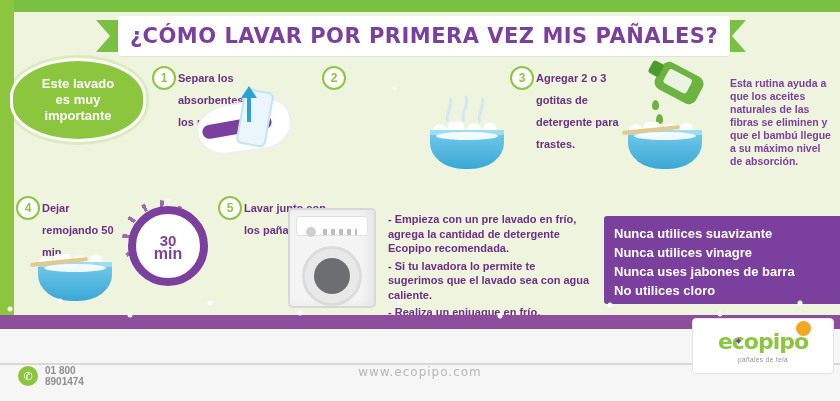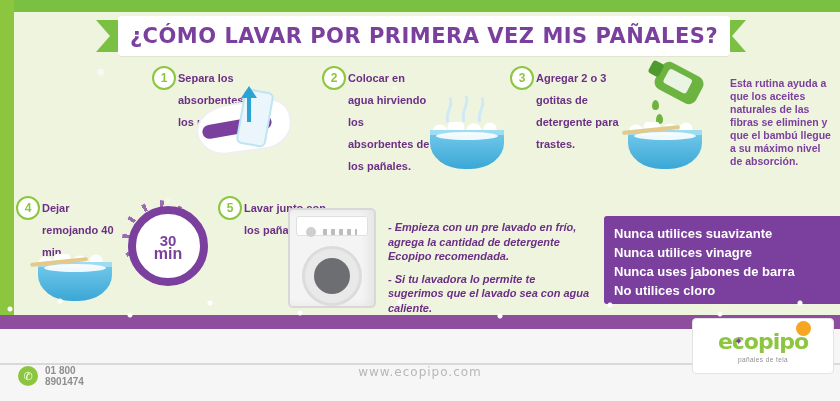--- a/index.html
+++ b/index.html
@@ -230,21 +230,21 @@
     background:#7b3f9d;border-radius:3px;
     padding:8px 10px;box-sizing:border-box;
   }
   .warn-box div{color:#ffffff;font-size:13px;line-height:19px;font-weight:bold;}
 
   
   .instructions{
     position:absolute;left:388px;top:212px;width:205px;
     color:#6b2f86;font-size:11px;line-height:14.5px;font-weight:bold;
   }
-  .instructions p{margin:8px 0 3px 0;font-style:italic;}
+  .instructions p{margin:0 0 3px 0;}
 
   
   .logo-box{
     position:absolute;left:692px;top:318px;width:140px;height:54px;
     background:#ffffff;border:1px solid #e4e4e4;border-radius:4px;
     display:flex;align-items:center;justify-content:center;flex-direction:column;
   }
   .logo-text{
     font-family:"DejaVu Sans",sans-serif;font-weight:bold;font-size:22px;color:#8cc63f;letter-spacing:-1px;
     position:relative;
@@ -279,38 +279,44 @@
 
   <div class="frame-top"></div>
   <div class="band-green-left"></div>
 
   <div class="ribbon-l"></div>
   <div class="ribbon-r"></div>
   <div class="title-banner">
     <span class="txt">¿CÓMO LAVAR POR PRIMERA VEZ MIS PAÑALES?</span>
   </div>
 
+  <div class="bubble">
+    <div class="txt">
+      <div>Este lavado</div>
+      <div>es muy</div>
+      <div>importante</div>
+    </div>
+  </div>
 
   <div class="step" style="left:152px;top:66px;width:120px;height:110px;">
     <div class="num">1</div>
     <div class="step-txt">Separa los absorbentes de los pañales.</div>
   </div>
   <div class="diaper" style="left:196px;top:86px;">
     <div class="body"></div>
     <div class="stripe"></div>
     <div class="insert"></div>
     <svg class="arrow-up" viewBox="0 0 18 40">
       <path d="M9 38 L9 10" stroke="#2aa2d4" stroke-width="4" fill="none"></path>
       <path d="M9 2 L17 14 L1 14 Z" fill="#2aa2d4"></path>
     </svg>
   </div>
 
   <div class="step" style="left:322px;top:66px;width:120px;height:110px;">
     <div class="num">2</div>
-    <div class="step-txt">Colocar en agua hirviendo los absorbentes de los pañales.</div>
   </div>
   <div style="position:absolute;left:418px;top:92px;width:96px;height:70px;">
     <svg viewBox="0 0 96 70" style="position:absolute;inset:0;">
       <path d="M30 30 C26 20, 36 16, 32 6" stroke="#cfe9f5" stroke-width="3" fill="none"></path>
       <path d="M46 30 C42 18, 52 14, 48 4" stroke="#cfe9f5" stroke-width="3" fill="none"></path>
       <path d="M62 30 C58 20, 68 16, 64 6" stroke="#cfe9f5" stroke-width="3" fill="none"></path>
     </svg>
     <div class="suds" style="left:12px;top:30px;"></div>
     <div class="bowl" style="left:12px;top:38px;"></div>
   </div>
@@ -328,21 +334,21 @@
     <div class="drop" style="left:44px;top:48px;"></div>
     <div class="suds" style="left:14px;top:56px;"></div>
     <div class="bowl" style="left:16px;top:64px;"></div>
     <div class="stick" style="left:10px;top:62px;"></div>
   </div>
 
   <div class="side-note">Esta rutina ayuda a que los aceites naturales de las fibras se eliminen y que el bambú llegue a su máximo nivel de absorción.</div>
 
   <div class="step" style="left:16px;top:196px;width:120px;height:100px;">
     <div class="num">4</div>
-    <div class="step-txt">Dejar remojando 40 min.</div>
+    <div class="step-txt">Dejar remojando 50 min.</div>
   </div>
   <div style="position:absolute;left:24px;top:250px;width:100px;height:56px;">
     <div class="suds" style="left:12px;top:4px;"></div>
     <div class="bowl" style="left:14px;top:12px;"></div>
     <div class="stick" style="left:6px;top:10px;"></div>
   </div>
 
   <div class="timer-ticks"></div>
   <div class="timer">
     <div class="t1">30</div>

